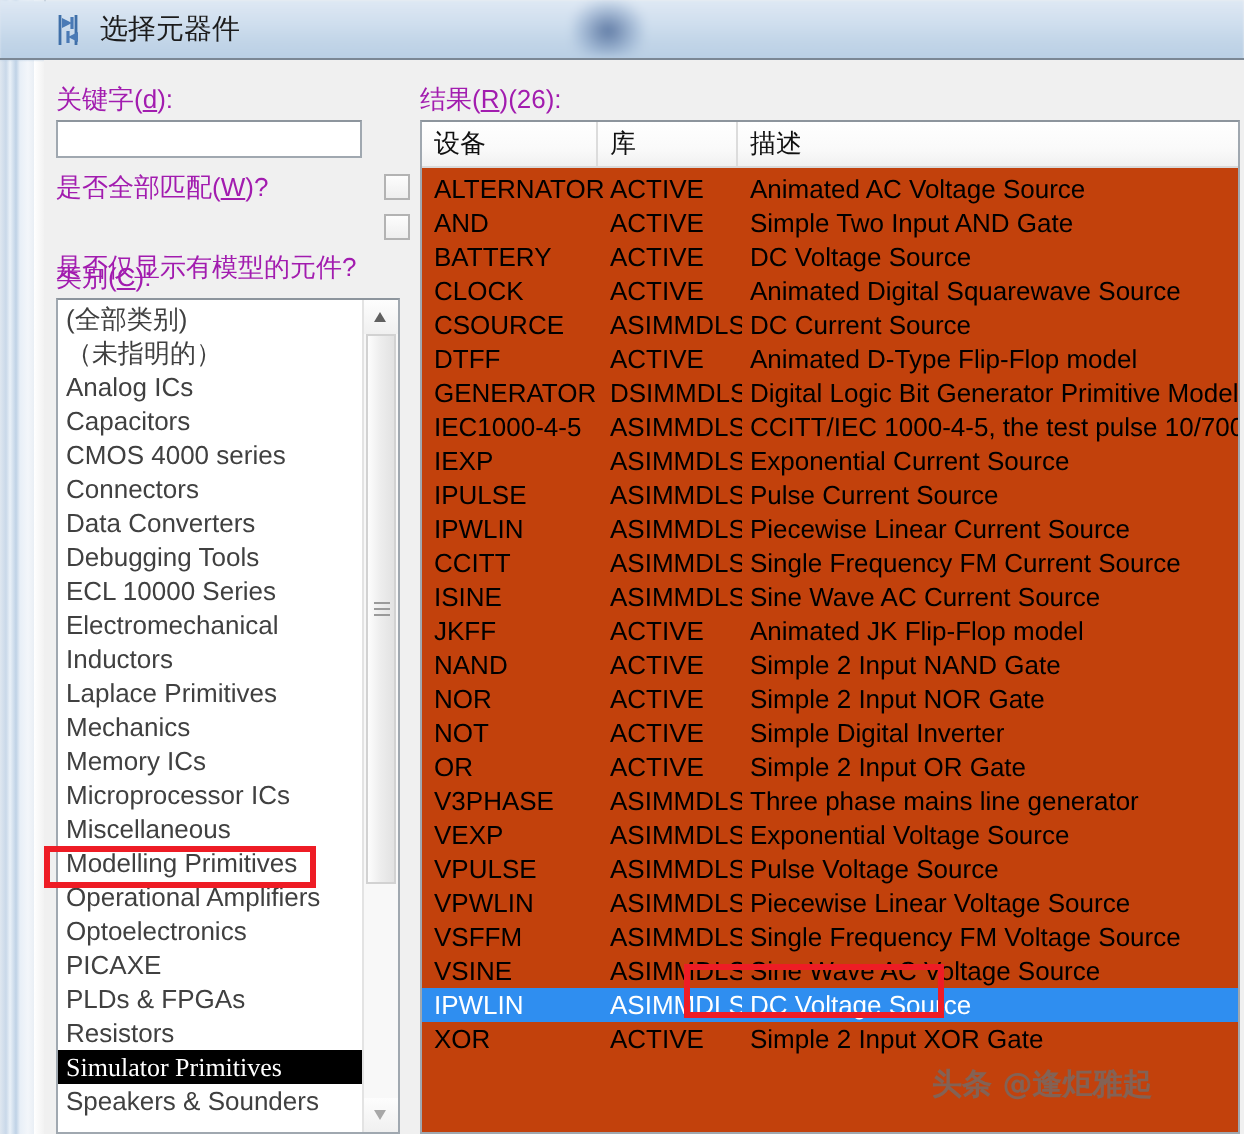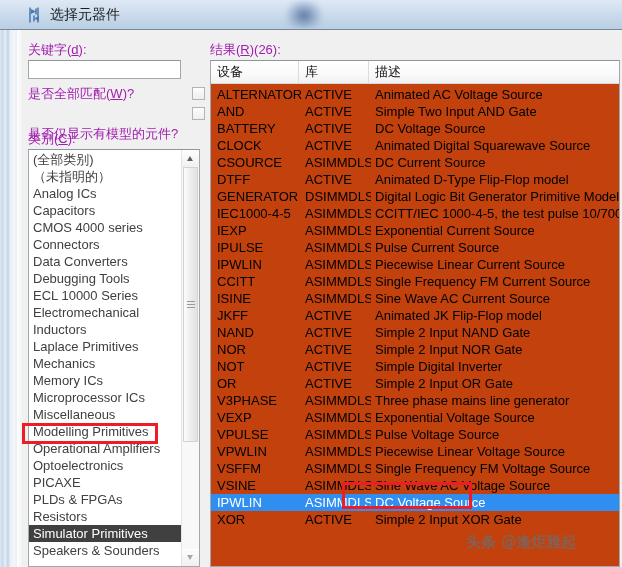--- a/index.html
+++ b/index.html
@@ -131,24 +131,25 @@
   .cat-item {
     height: 17px;
     line-height: 17px;
     padding-left: 4px;
     font-size: 13px;
     color: #404040;
     white-space: nowrap;
     overflow: hidden;
   }
   .cat-item.selected {
-    background: #404040;
+    background: #000000;
     color: #ffffff;
     width: 152px;
     box-sizing: border-box;
+    font-family: Liberation Serif, serif;
   }
 
   
   .vscroll {
     position: absolute;
     top: 0; right: 0;
     width: 17px;
     height: 100%;
     background: #f8f8f8;
     border-left: 1px solid #e3e3e3;

